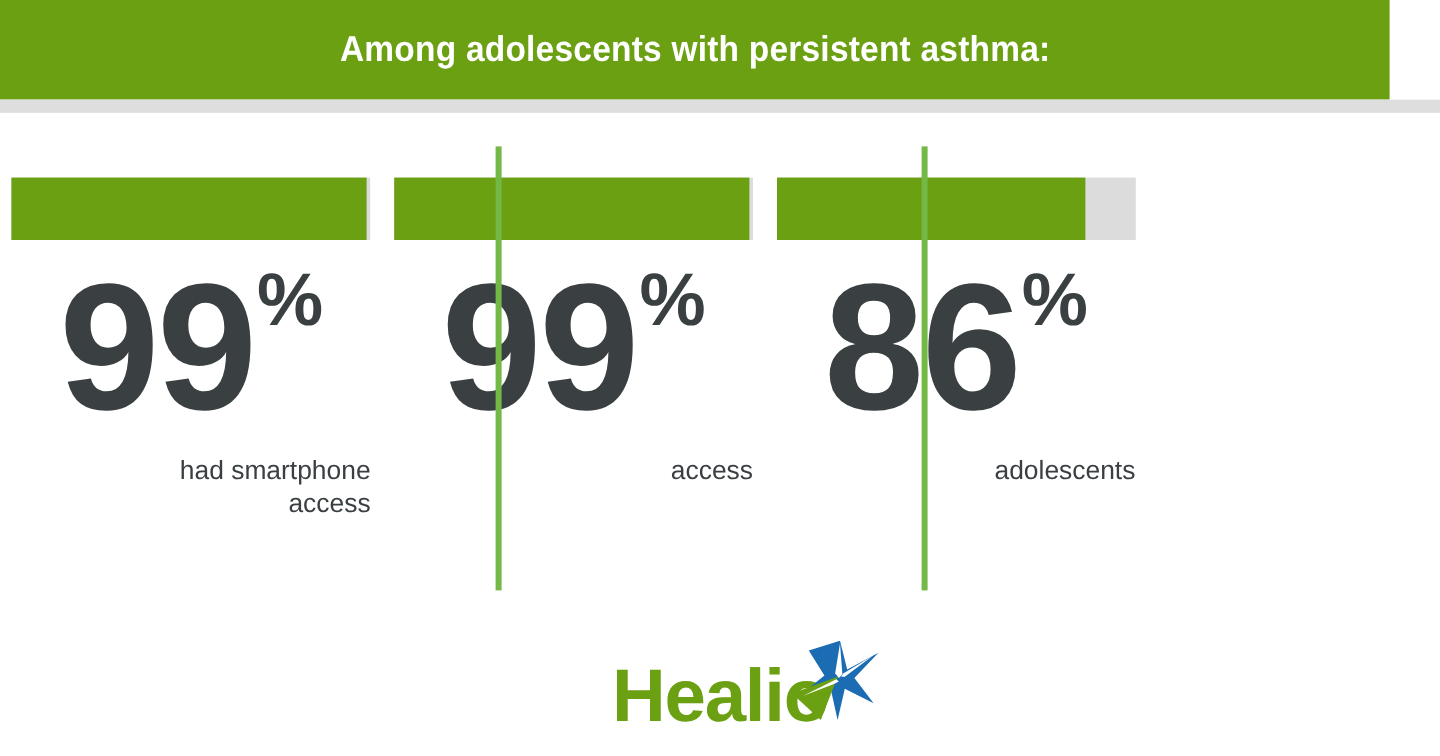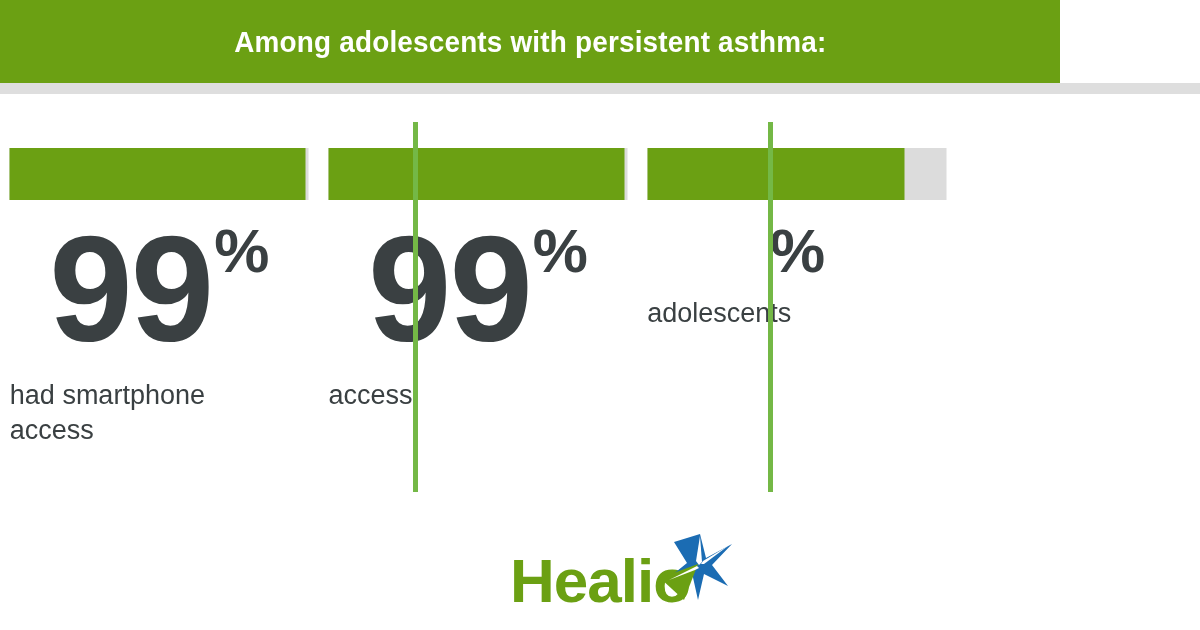--- a/index.html
+++ b/index.html
@@ -18,21 +18,21 @@
     width: 1200px;
     height: 630px;
     background: #ffffff;
   }
 
   
   .header-band {
     position: absolute;
     left: 0;
     top: 0;
-    width: 1060px;
+    width: 1158px;
     height: 83px;
     background: #6ba013;
     display: flex;
     align-items: center;
     justify-content: center;
   }
   .header-title {
     color: #ffffff;
     font-family: "Liberation Sans Narrow", "Liberation Sans", sans-serif;
     font-size: 30px;
@@ -120,24 +120,24 @@
     font-weight: bold;
     color: #3a4042;
     line-height: 1;
     margin-top: 6px;
     margin-left: 2px;
   }
 
   
   .caption {
     margin-top: 14px;
-    text-align: left;
+    text-align: right;
     color: #3a4042;
     font-family: "Liberation Sans", sans-serif;
-    font-size: 27px;
+    font-size: 22px;
     line-height: 1.28;
     font-weight: normal;
   }
   .caption span { display: block; }
 
   
   .logo {
     position: absolute;
     left: 0;
     bottom: 18px;
@@ -209,20 +209,21 @@
         </div>
       </div>
     </div>
 
     <div class="stat-col">
       <div class="col-inner">
         <div class="bar-track">
           <div class="bar-fill" id="fill-2" style="width: 86%;"></div>
         </div>
         <div class="pct-wrap">
+          <span class="pct-number">86</span>
           <span class="pct-sign">%</span>
         </div>
         <div class="caption">
           <span>adolescents</span>
         </div>
       </div>
     </div>
 
     <div class="divider d1"></div>
     <div class="divider d2"></div>

